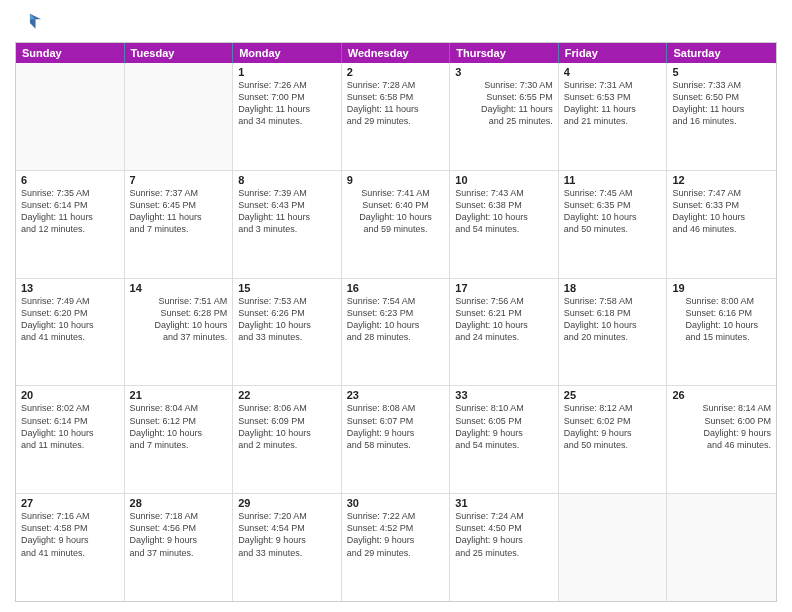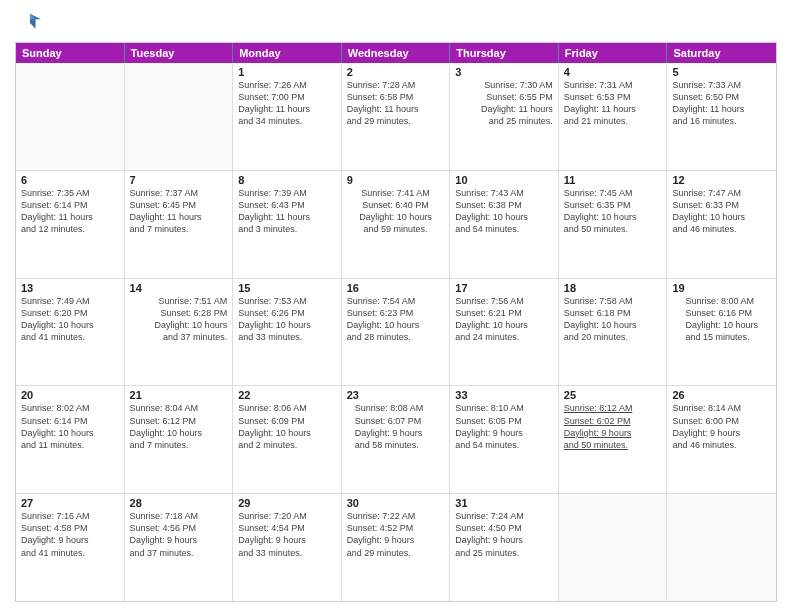--- a/index.html
+++ b/index.html
@@ -299,42 +299,42 @@
           </div>
           <div class="day-cell">
             <span class="day-num">22</span>
             <div class="day-info" style="white-space: pre-line;">Sunrise: 8:06 AM
 Sunset: 6:09 PM
 Daylight: 10 hours
 and 2 minutes.</div>
           </div>
           <div class="day-cell">
             <span class="day-num">23</span>
-            <div class="day-info" style="white-space: pre-line; margin-left: 8px;">Sunrise: 8:08 AM
+            <div class="day-info" style="white-space: pre-line;">Sunrise: 8:08 AM
 Sunset: 6:07 PM
 Daylight: 9 hours
 and 58 minutes.</div>
           </div>
           <div class="day-cell">
             <span class="day-num">33</span>
             <div class="day-info" style="white-space: pre-line;">Sunrise: 8:10 AM
 Sunset: 6:05 PM
 Daylight: 9 hours
 and 54 minutes.</div>
           </div>
           <div class="day-cell">
             <span class="day-num">25</span>
-            <div class="day-info" style="white-space: pre-line; text-decoration: underline;">Sunrise: 8:12 AM
+            <div class="day-info" style="white-space: pre-line;">Sunrise: 8:12 AM
 Sunset: 6:02 PM
 Daylight: 9 hours
 and 50 minutes.</div>
           </div>
           <div class="day-cell">
             <span class="day-num">26</span>
-            <div class="day-info" style="white-space: pre-line;">Sunrise: 8:14 AM
+            <div class="day-info" style="white-space: pre-line; text-align: right;">Sunrise: 8:14 AM
 Sunset: 6:00 PM
 Daylight: 9 hours
 and 46 minutes.</div>
           </div>
         </div>
         <div class="week-row">
           <div class="day-cell">
             <span class="day-num">27</span>
             <div class="day-info" style="white-space: pre-line;">Sunrise: 7:16 AM
 Sunset: 4:58 PM

